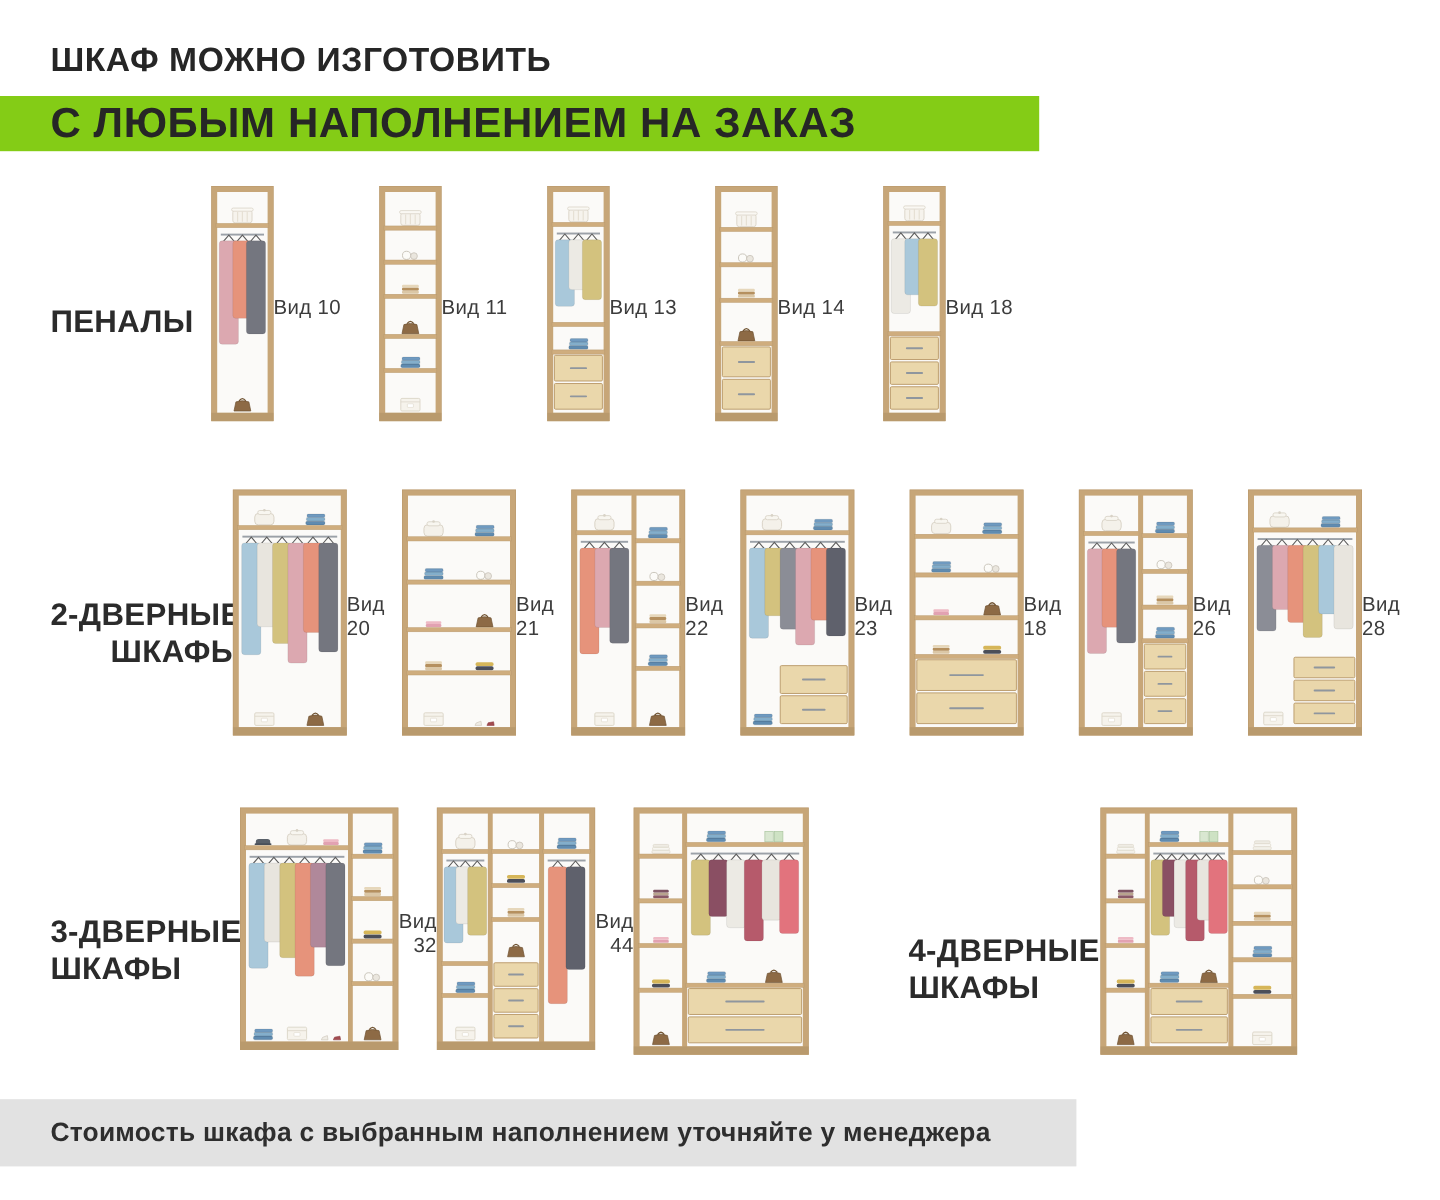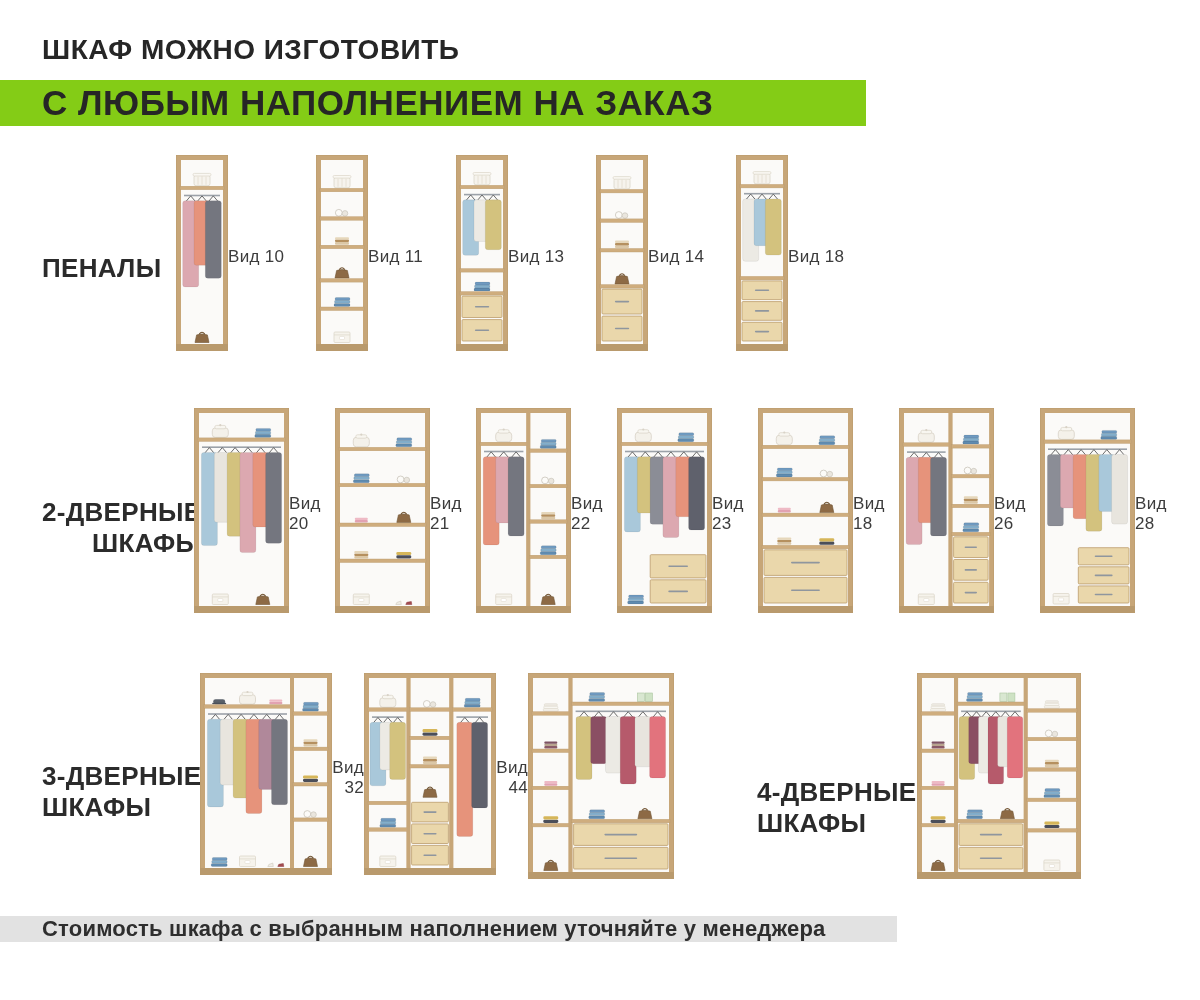--- a/index.html
+++ b/index.html
@@ -13,21 +13,21 @@
   #sl1{left:42px;top:478px;text-align:right;}
   #sl2{left:42px;top:742px;}
   #sl3{left:757px;top:758px;}
   .figrow{position:absolute;display:flex;align-items:flex-start;}
   #g0{left:176px;top:155px;}
   #g1{left:194px;top:408px;}
   #g2{left:200px;top:673px;text-align:right;}
   #g3{left:917px;top:673px;}
   .figcell{display:flex;flex-direction:row;align-items:center;flex:0 0 auto;}
   .caption{margin-top:7px;font-size:17px;color:#3c3c3c;letter-spacing:.3px;min-height:20px;}
-  .footer{position:absolute;left:0;top:916px;width:897px;height:26px;background:#e2e2e2;display:flex;align-items:center;}
+  .footer{position:absolute;left:0;top:916px;width:897px;height:56px;background:#e2e2e2;display:flex;align-items:center;}
   .footer span{margin-left:42px;font-size:22px;font-weight:700;color:#2e2e2e;letter-spacing:.2px;white-space:nowrap;}
   svg{display:block;}
 </style>
 </head>
 <body>
 
 <div class="page">
   <div class="title1" style="color: rgb(38, 38, 38);">ШКАФ МОЖНО ИЗГОТОВИТЬ</div>
   <div class="ybar" style="background: #84cc16;">
     <span>С ЛЮБЫМ НАПОЛНЕНИЕМ НА ЗАКАЗ</span>

